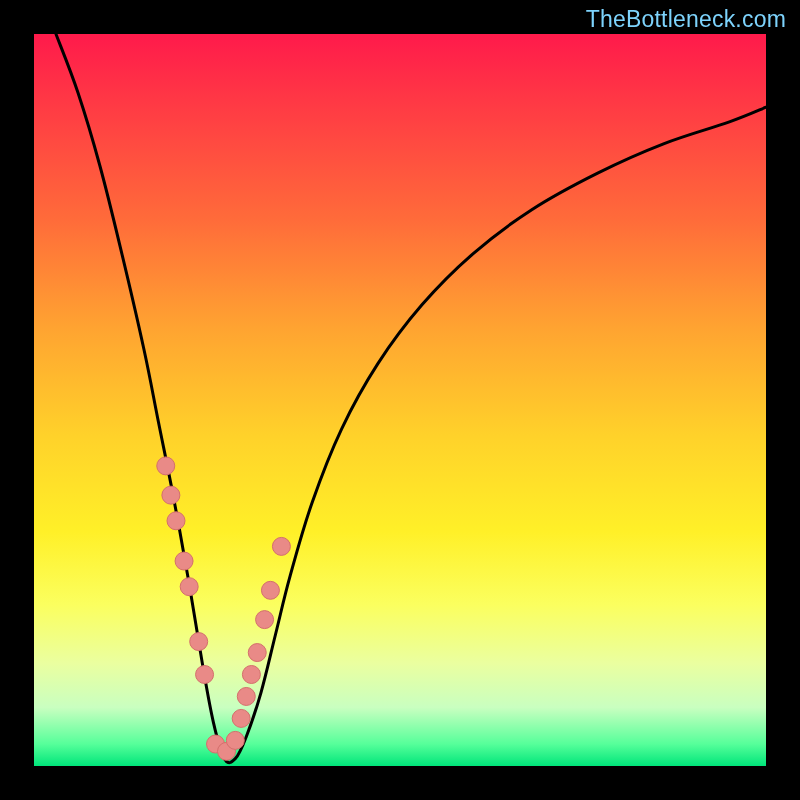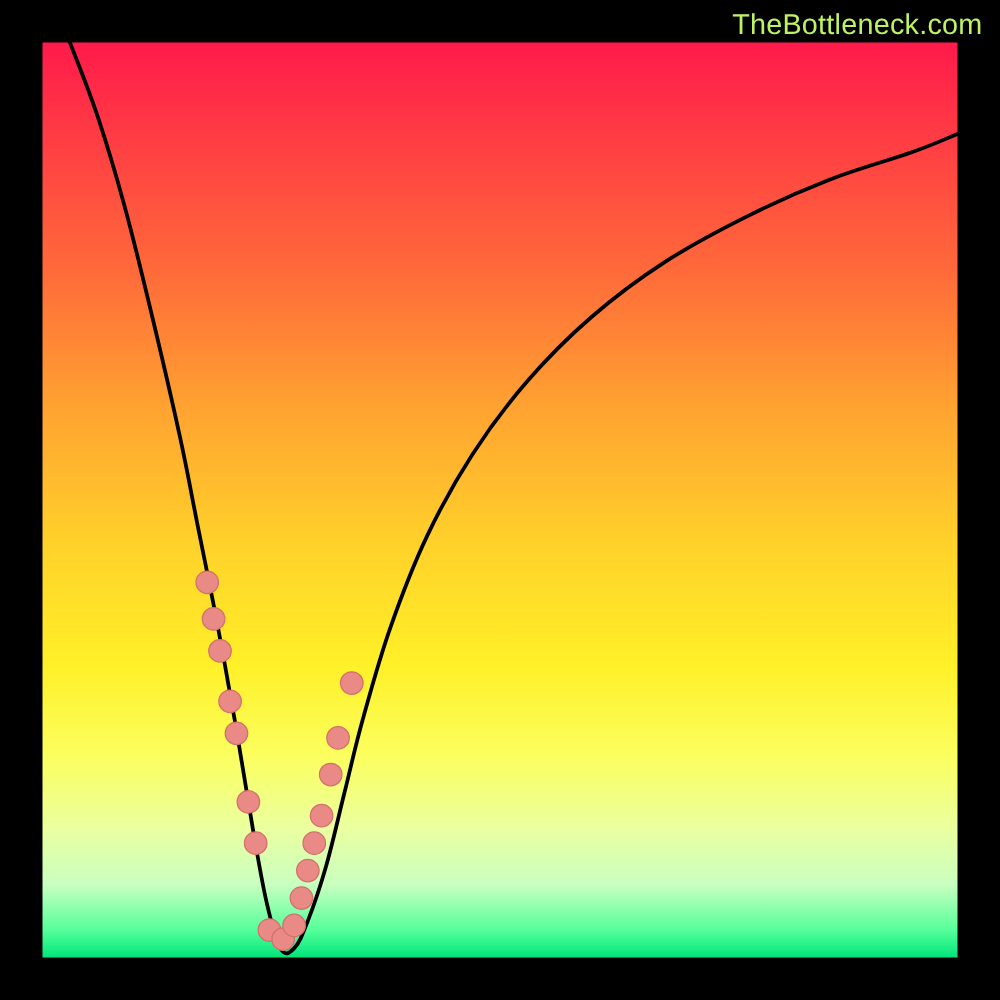--- a/index.html
+++ b/index.html
@@ -29,21 +29,21 @@
       #ffd22a 55%,
       #fff028 68%,
       #fbff5f 78%,
       #eaffa0 86%,
       #c9ffc0 92%,
       #56ff9a 97%,
       #00e57a 100%);
   }
   .watermark {
     position: absolute;
-    color: #bef264;
+    color: #7dd3fc;
     font-weight: 500;
     letter-spacing: 0.2px;
     white-space: nowrap;
   }
   svg.curve {
     position: absolute;
     left: 0;
     top: 0;
   }
   .dot {

